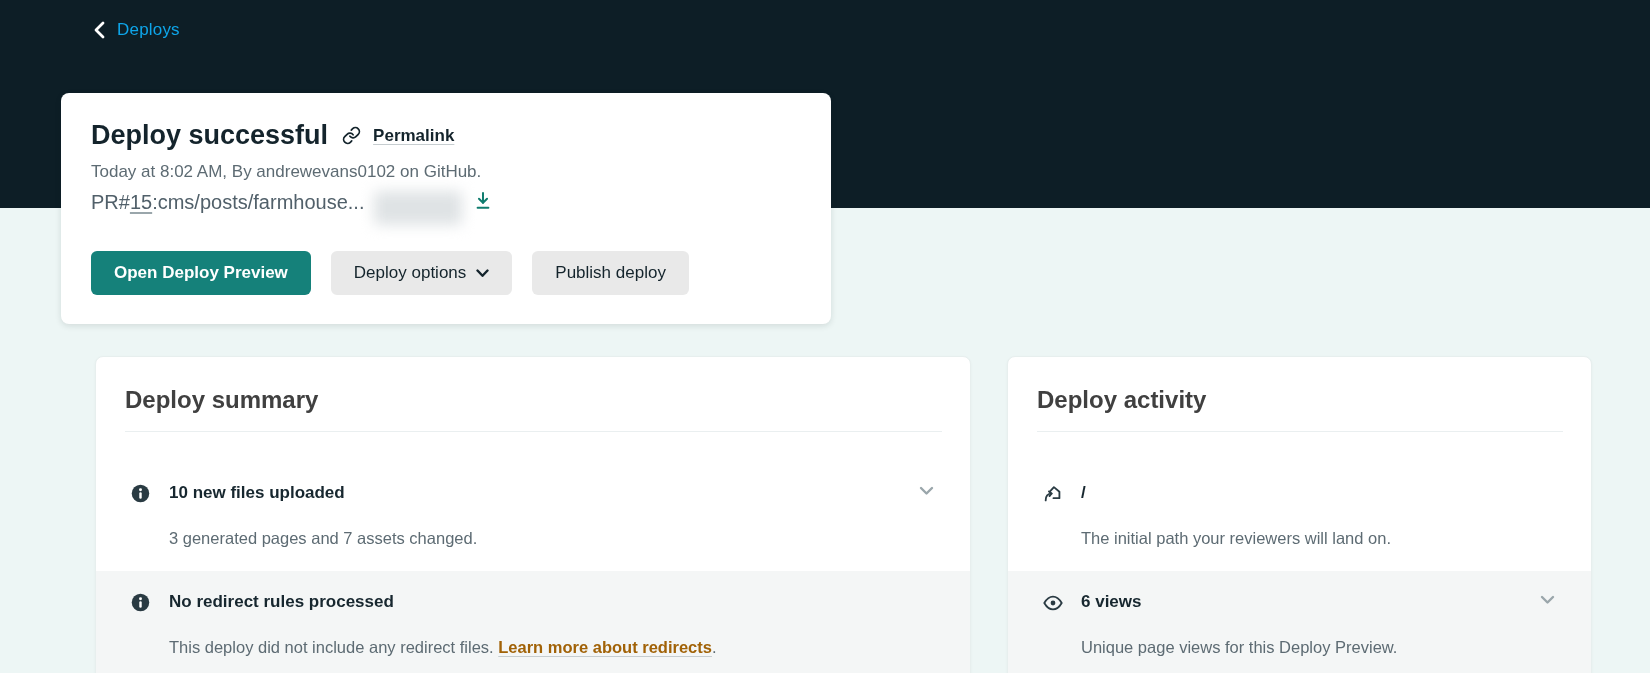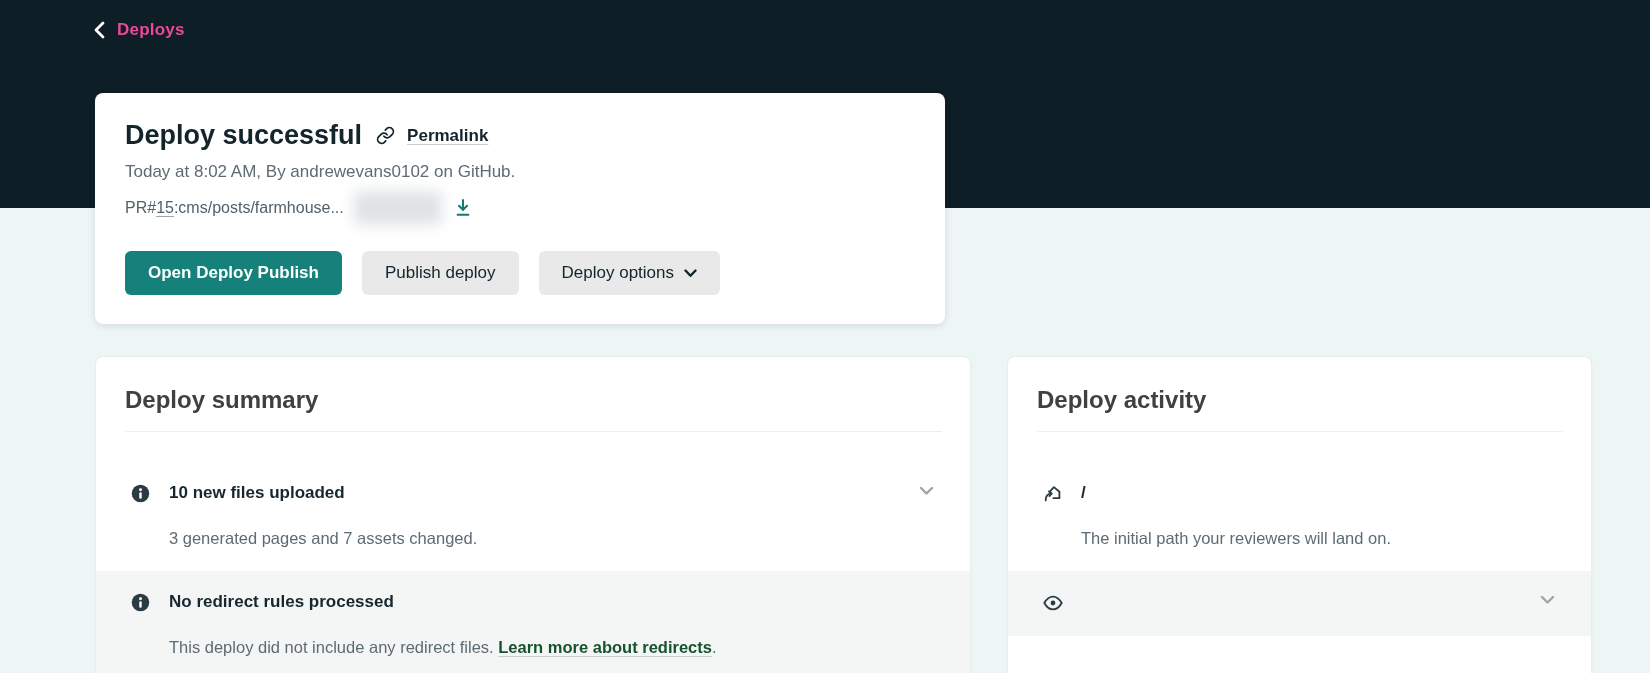--- a/index.html
+++ b/index.html
@@ -16,30 +16,30 @@
   }
   .breadcrumb {
     display:inline-flex;
     align-items:center;
     gap:10px;
     padding:20px 0 0 92px;
     cursor:pointer;
   }
   .breadcrumb .back-chevron { display:flex; }
   .breadcrumb .crumb-label {
-    color:#ec4899;
-    font-size:17px;
-    font-weight:700;
+    color:#0ea5e9;
+    font-size:17px;
+    font-weight:400;
     letter-spacing:.2px;
   }
   
   .deploy-card {
     position:relative;
-    margin:-115px 0 0 95px;
-    width:850px;
+    margin:-115px 0 0 61px;
+    width:770px;
     background:#ffffff;
     border-radius:8px;
     box-shadow:0 2px 6px rgba(14,30,37,.12);
     padding:27px 30px 29px 30px;
   }
   .title-row { display:flex; align-items:center; gap:14px; }
   .deploy-title {
     font-size:27px;
     font-weight:700;
     color:#14242c;
@@ -57,22 +57,22 @@
     cursor:pointer;
   }
   .byline {
     margin-top:11px;
     font-size:17px;
     color:#5d6b73;
   }
   .pr-line {
     margin-top:9px;
     display:flex;
-    align-items:center;
-    font-size:16px;
+    align-items:flex-start;
+    font-size:20px;
     color:#51606a;
   }
   .pr-number {
     text-decoration:underline;
     text-decoration-color:#9aa6ab;
     text-underline-offset:3px;
     color:#51606a;
     cursor:pointer;
   }
   .blur-blob {
@@ -154,21 +154,21 @@
     color:#17272f;
     line-height:22px;
   }
   .row-desc {
     font-size:16.5px;
     color:#5d6b73;
     line-height:22px;
     margin-top:17px;
   }
   .row-desc .inline-link {
-    color:#14532d;
+    color:#a16207;
     font-weight:700;
     text-decoration:underline;
     text-decoration-color:#c6cdd0;
     text-underline-offset:3px;
     cursor:pointer;
   }
   .row-chevron {
     margin-left:auto;
     padding-top:4px;
     cursor:pointer;
@@ -213,30 +213,30 @@
     <span class="download-btn">
       <svg width="18" height="20" viewBox="0 0 20 22" fill="none" stroke="#0f7c6e" stroke-width="2.2" stroke-linecap="round" stroke-linejoin="round">
           <line x1="10" y1="2" x2="10" y2="13"></line>
           <polyline points="5.5,8.5 10,13 14.5,8.5"></polyline>
           <line x1="4" y1="18.5" x2="16" y2="18.5"></line>
         </svg>
     </span>
   </div>
 
   <div class="button-row">
-    <button class="btn btn-primary">Open Deploy Publish</button>
-    <button class="btn btn-secondary">Publish deploy</button>
+    <button class="btn btn-primary">Open Deploy Preview</button>
     <button class="btn btn-secondary">
       <span>Deploy options</span>
       <span style="display:flex;">
         <svg width="13" height="9" viewBox="0 0 13 9">
             <polyline points="1.5,1.5 6.5,6.8 11.5,1.5" fill="none" stroke="#14242c" stroke-width="2.4" stroke-linecap="round" stroke-linejoin="round"></polyline>
           </svg>
       </span>
     </button>
+    <button class="btn btn-secondary">Publish deploy</button>
   </div>
 </div>
 
 <div class="cards-row">
 
   <div class="panel panel-summary">
     <h2>Deploy summary</h2>
     <div class="divider"></div>
     <div class="rows">
 
@@ -295,20 +295,24 @@
         </span>
       </div>
 
       <div class="info-row shaded">
         <span class="row-icon">
           <svg width="22" height="22" viewBox="0 0 24 24">
               <path d="M2.5 12 C5.5 6.8 9 5 12 5 C15 5 18.5 6.8 21.5 12 C18.5 17.2 15 19 12 19 C9 19 5.5 17.2 2.5 12 Z" fill="none" stroke="#2a3b43" stroke-width="2" stroke-linejoin="round"></path>
               <circle cx="12" cy="12" r="2.6" fill="#2a3b43"></circle>
             </svg>
         </span>
+        <span class="row-text">
+          <span class="row-title">6 views</span>
+          <span class="row-desc">Unique page views for this Deploy Preview.</span>
+        </span>
         <span class="row-chevron">
           <svg width="15" height="10" viewBox="0 0 15 10">
               <polyline points="2,2 7.5,7.5 13,2" fill="none" stroke="#9aa6ab" stroke-width="2.4" stroke-linecap="round" stroke-linejoin="round"></polyline>
             </svg>
         </span>
       </div>
 
     </div>
   </div>
 

